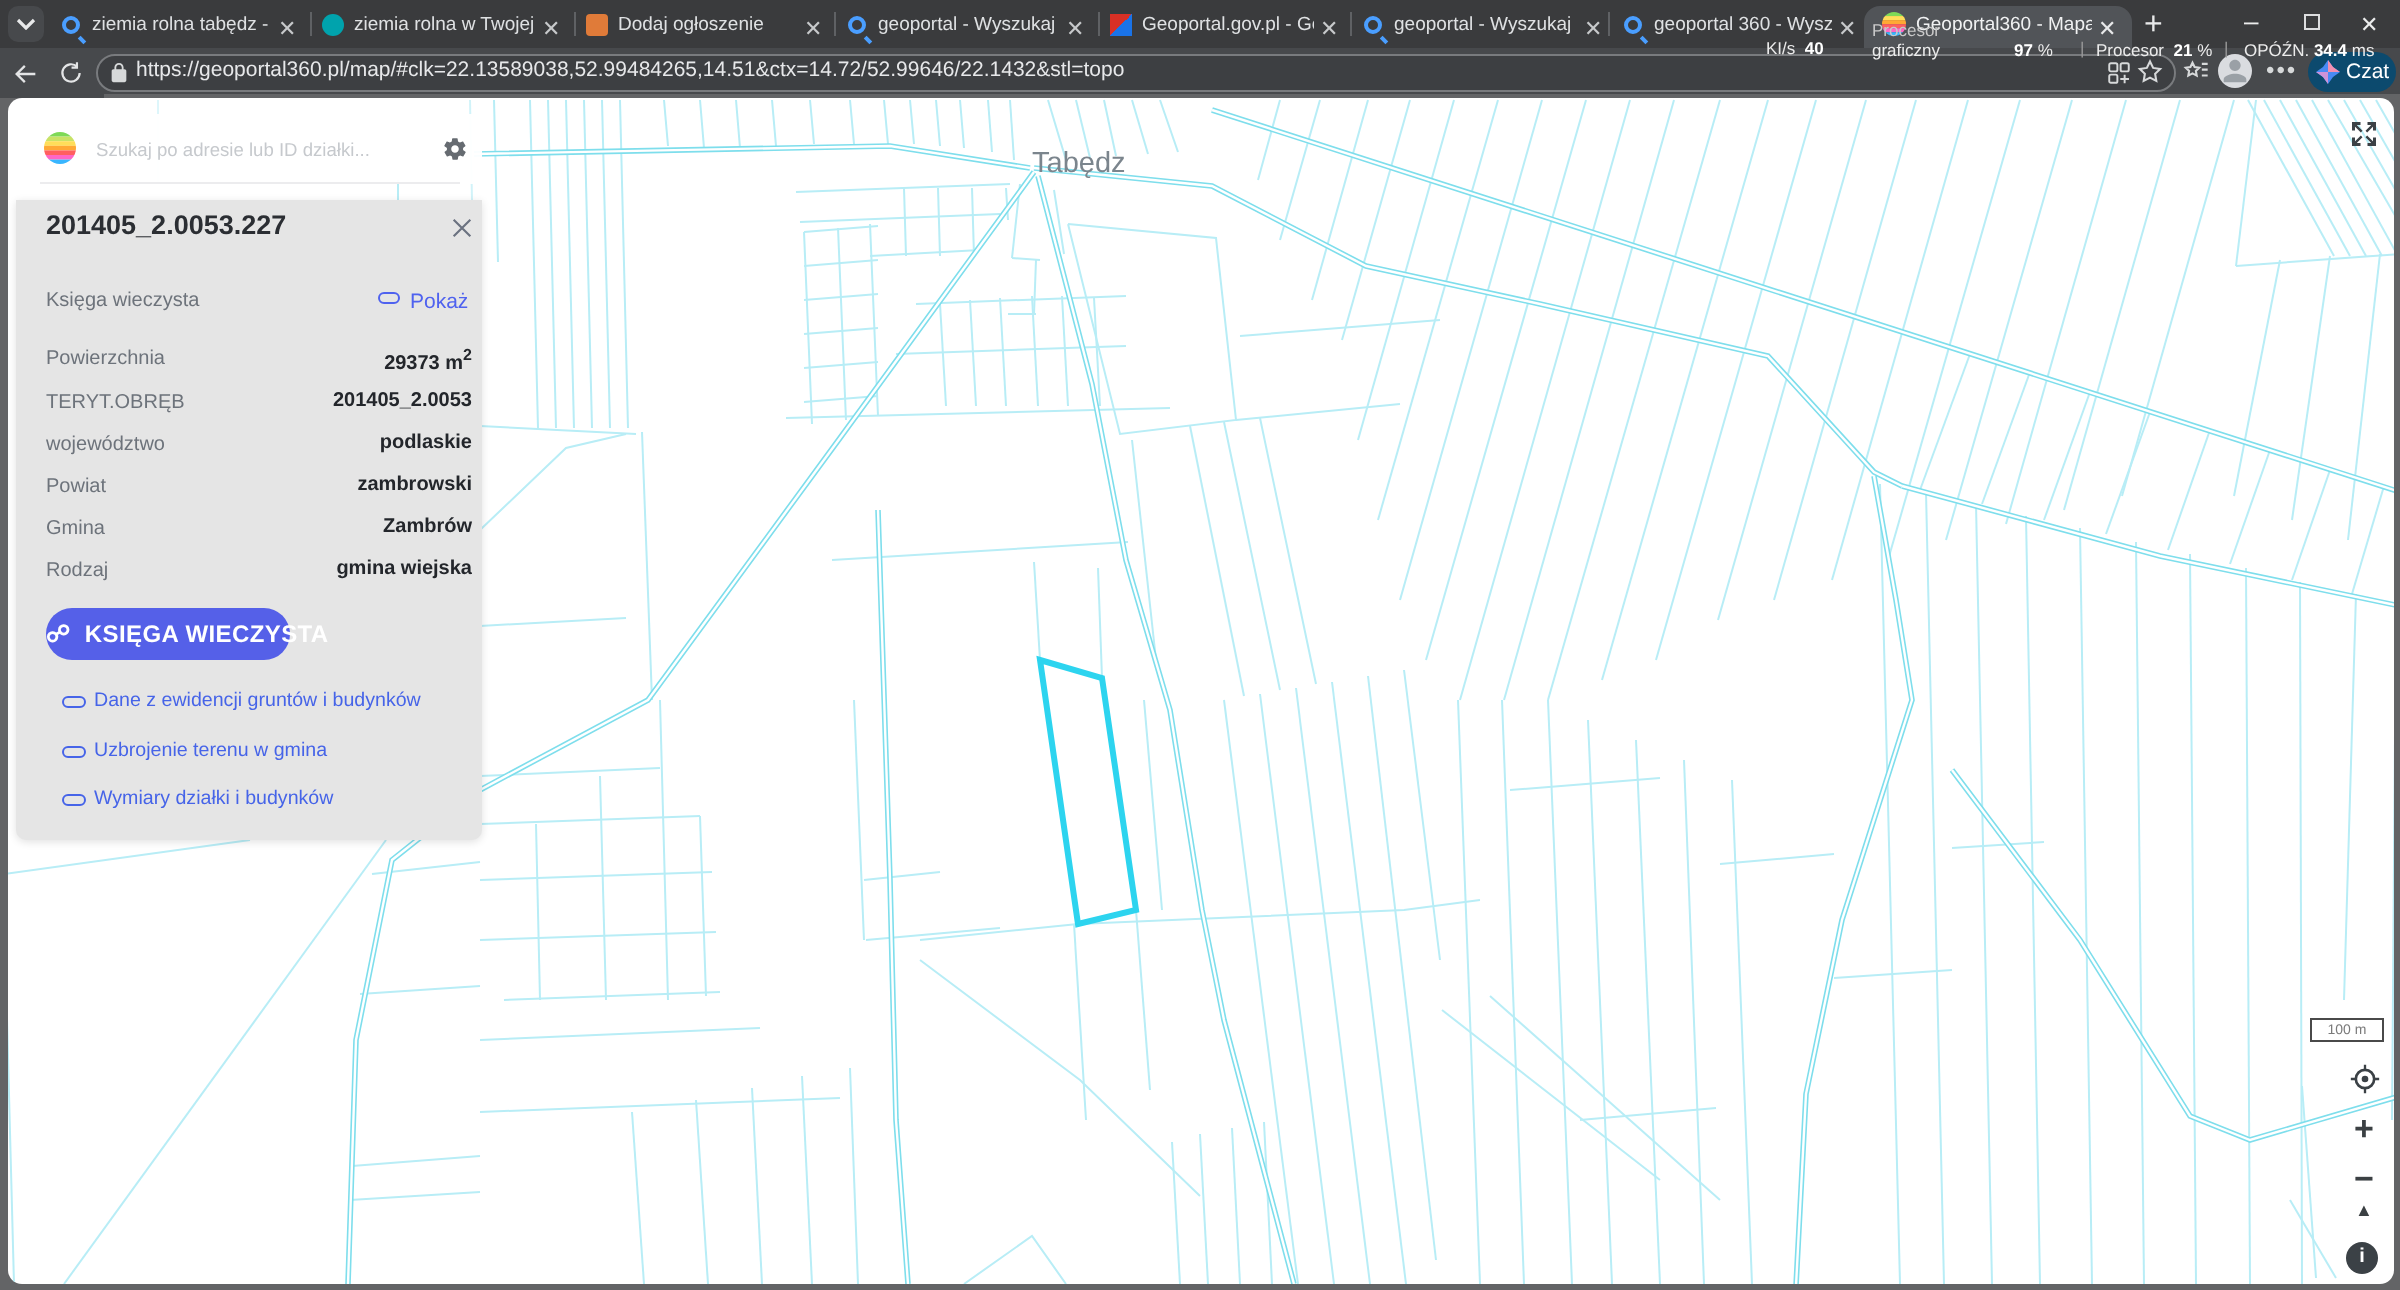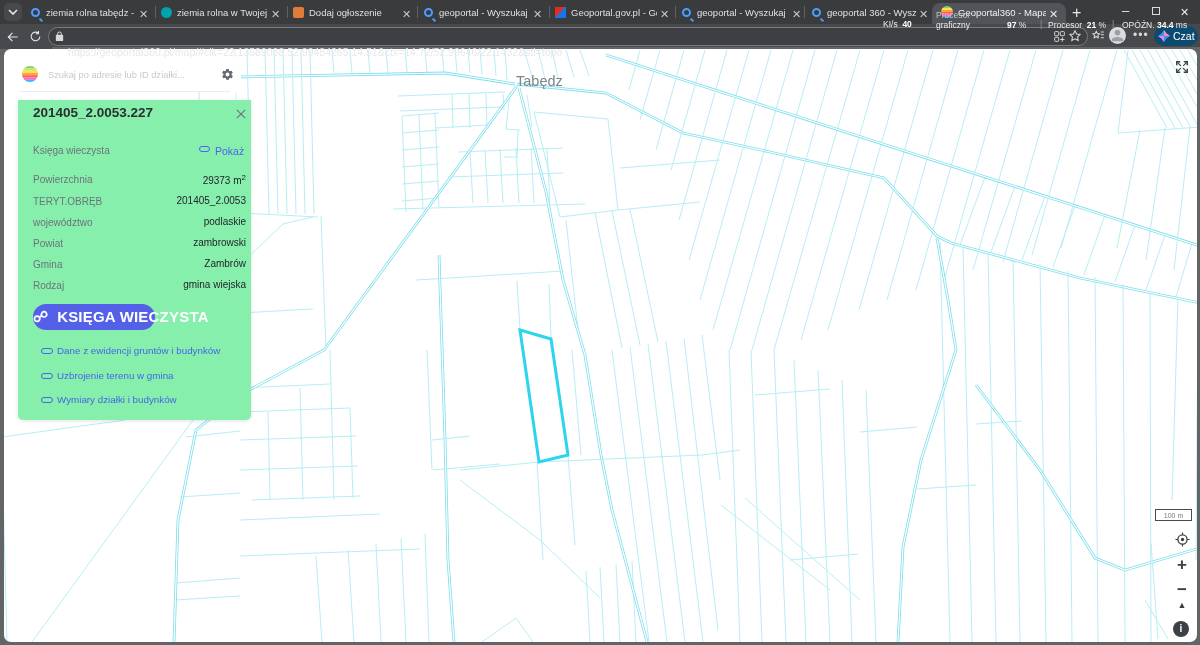--- a/index.html
+++ b/index.html
@@ -6,23 +6,23 @@
 #urlbar{position:absolute;left:0;top:24px;width:1200px;height:23px;background:#47494c}
 #urlpatch{position:absolute;left:0;top:47px;width:52px;height:2px;background:#47494c}
 #content{position:absolute;left:4px;top:49px;width:1193px;height:593px;background:#fff;border-radius:7px;overflow:hidden}
 .tab{position:absolute;top:0;height:24px;display:flex;align-items:center;color:#dfe1e3;font-size:9.5px;white-space:nowrap;overflow:hidden}
 .sep{position:absolute;top:6px;width:1px;height:12px;background:#5f6164}
 .mag{width:9px;height:9px;border:2px solid #4a9eff;border-radius:50%;position:relative;flex:none}
 .mag:after{content:"";position:absolute;width:2px;height:4px;background:#4a9eff;left:7px;top:8px;transform:rotate(-45deg)}
 .perf{position:absolute;color:#ececec;font-size:8.5px;white-space:nowrap;z-index:10}
 .perf b{color:#fff}
 #panel-search{position:absolute;left:4px;top:8px;width:233px;height:35px;background:rgba(255,255,255,.95)}
-#panel-card{position:absolute;left:14px;top:51px;width:233px;height:320px;background:#86efac;box-shadow:0 1px 4px rgba(0,0,0,.12);border-radius:0 0 5px 5px}
+#panel-card{position:absolute;left:4px;top:51px;width:233px;height:320px;background:#e5e5e5;box-shadow:0 1px 4px rgba(0,0,0,.12);border-radius:0 0 5px 5px}
 .lbl{position:absolute;left:15px;font-size:10px;color:#6d737b}
-.val{position:absolute;right:5px;font-size:10px;font-weight:normal;color:#23262b;text-align:right}
+.val{position:absolute;right:5px;font-size:10px;font-weight:bold;color:#23262b;text-align:right}
 .lnk{position:absolute;left:39px;font-size:9.8px;color:#4664e8}
 .chain{position:absolute;left:23px;width:12px;height:6px;border:1.5px solid #4664e8;border-radius:4px}
 .ctl{position:absolute;color:#3b4043;text-align:center}
 </style></head><body>
 
 <div id="content">
 <svg width="1193" height="593" viewBox="0 0 1193 593" xmlns="http://www.w3.org/2000/svg" style="position:absolute;left:0;top:0">
 <g transform="translate(-4,-49)">
 <style>
 .t{stroke:#b8edf6;stroke-width:1;fill:none}
@@ -291,21 +291,21 @@
  <div class="lbl" style="top:96px">TERYT.OBRĘB</div>
       <div class="val" style="top:95px">201405_2.0053</div>
  <div class="lbl" style="top:117px">województwo</div>
       <div class="val" style="top:116px">podlaskie</div>
  <div class="lbl" style="top:138px">Powiat</div>
       <div class="val" style="top:137px">zambrowski</div>
  <div class="lbl" style="top:159px">Gmina</div>
       <div class="val" style="top:158px">Zambrów</div>
  <div class="lbl" style="top:180px">Rodzaj</div>
       <div class="val" style="top:179px">gmina wiejska</div>
- <div style="position:absolute;left:15px;top:204px;width:122px;height:26px;background:#5560e8;border-radius:13px;color:#fff;font-size:15px;font-weight:bold;letter-spacing:.2px;text-align:left;line-height:26px;white-space:nowrap">☍&nbsp; KSIĘGA WIECZYSTA</div>
+ <div style="position:absolute;left:15px;top:204px;width:122px;height:26px;background:#5560e8;border-radius:13px;color:#fff;font-size:12px;font-weight:bold;letter-spacing:.2px;text-align:left;line-height:26px;white-space:nowrap">☍&nbsp; KSIĘGA WIECZYSTA</div>
  <div class="chain" style="top:248px"></div>
       <div class="lnk" style="top:245px">Dane z ewidencji gruntów i budynków</div>
  <div class="chain" style="top:273px"></div>
       <div class="lnk" style="top:270px">Uzbrojenie terenu w gmina</div>
  <div class="chain" style="top:297px"></div>
       <div class="lnk" style="top:294px">Wymiary działki i budynków</div>
 </div>
 </div>
 
 <div id="tabbar">
@@ -393,21 +393,21 @@
  <svg width="14" height="14" viewBox="0 0 24 24" style="position:absolute;left:6px;top:6px">
       <path d="M20 12 H5 M11 5 L4 12 L11 19" stroke="#e4e5e6" stroke-width="2" fill="none"></path>
     </svg>
  <svg width="13" height="13" viewBox="0 0 24 24" style="position:absolute;left:29px;top:6px">
       <path d="M20 12 a8 8 0 1 1 -2.3-5.7 M17.5 2 v5 h-5" stroke="#e4e5e6" stroke-width="2" fill="none"></path>
     </svg>
  <div style="position:absolute;left:48px;top:2.5px;width:1040px;height:19px;background:#3d3f42;border:1px solid #797b7e;border-radius:10px"></div>
  <svg width="11" height="11" viewBox="0 0 24 24" style="position:absolute;left:54px;top:7px">
       <path fill="#d7d9da" d="M18 8h-1V6c0-2.8-2.2-5-5-5S7 3.2 7 6v2H6c-1.1 0-2 .9-2 2v10c0 1.1.9 2 2 2h12c1.1 0 2-.9 2-2V10c0-1.1-.9-2-2-2zM9 6c0-1.7 1.3-3 3-3s3 1.3 3 3v2H9V6z"></path>
     </svg>
- <div style="position:absolute;left:68px;top:22px;font-size:10.5px;color:#e7e8ea;letter-spacing:0">https://geoportal360.pl/map/#clk=22.13589038,52.99484265,14.51&amp;ctx=14.72/52.99646/22.1432&amp;stl=topo</div>
+ <div style="position:absolute;left:68px;top:5px;font-size:10.5px;color:#e7e8ea;letter-spacing:0">https://geoportal360.pl/map/#clk=22.13589038,52.99484265,14.51&amp;ctx=14.72/52.99646/22.1432&amp;stl=topo</div>
  <svg width="13" height="13" viewBox="0 0 24 24" style="position:absolute;left:1053px;top:6px">
       <g stroke="#d7d9da" stroke-width="1.8" fill="none">
         <rect x="3" y="3" width="7.5" height="7.5" rx="1.5"></rect>
         <rect x="13.5" y="3" width="7.5" height="7.5" rx="1.5"></rect>
         <rect x="3" y="13.5" width="7.5" height="7.5" rx="1.5"></rect>
         <path d="M17.2 13.5 v8 M13.2 17.5 h8"></path>
       </g>
     </svg>
  <svg width="14" height="14" viewBox="0 0 24 24" style="position:absolute;left:1068px;top:5px">
       <path d="M12 3l2.7 5.5 6 .9-4.3 4.2 1 6-5.4-2.8-5.4 2.8 1-6L3.3 9.4l6-.9z" stroke="#d7d9da" stroke-width="1.8" fill="none"></path>

